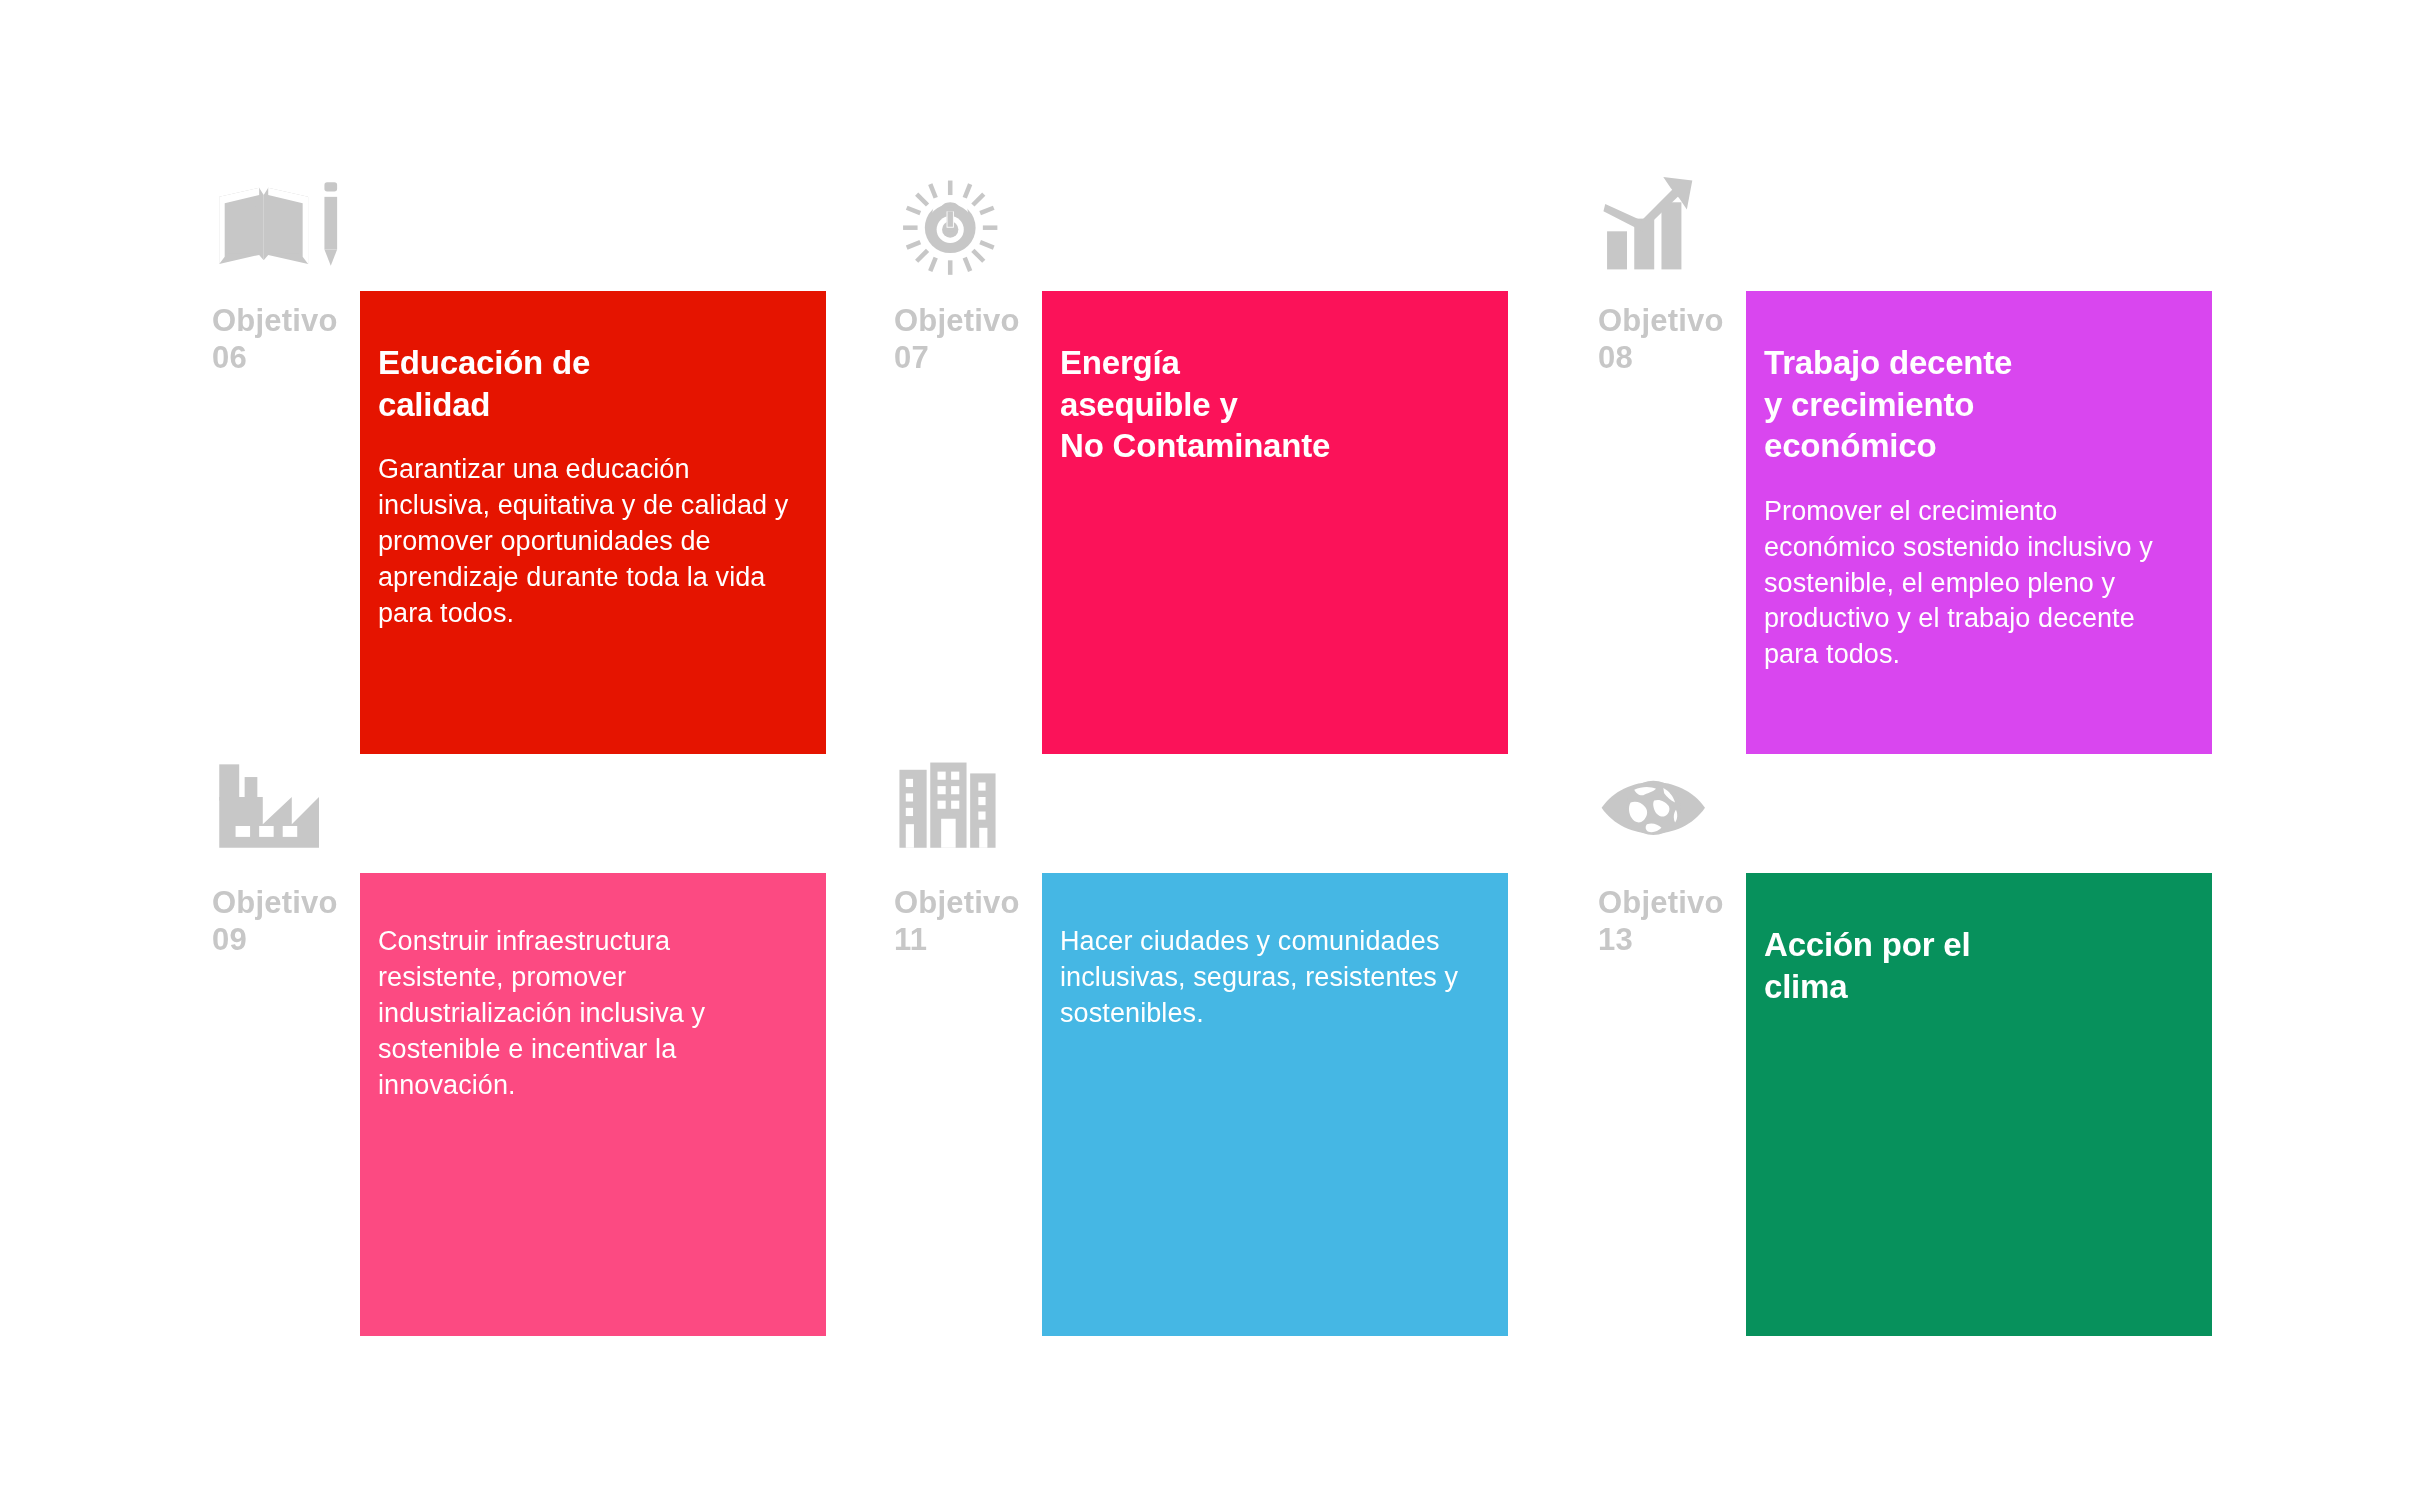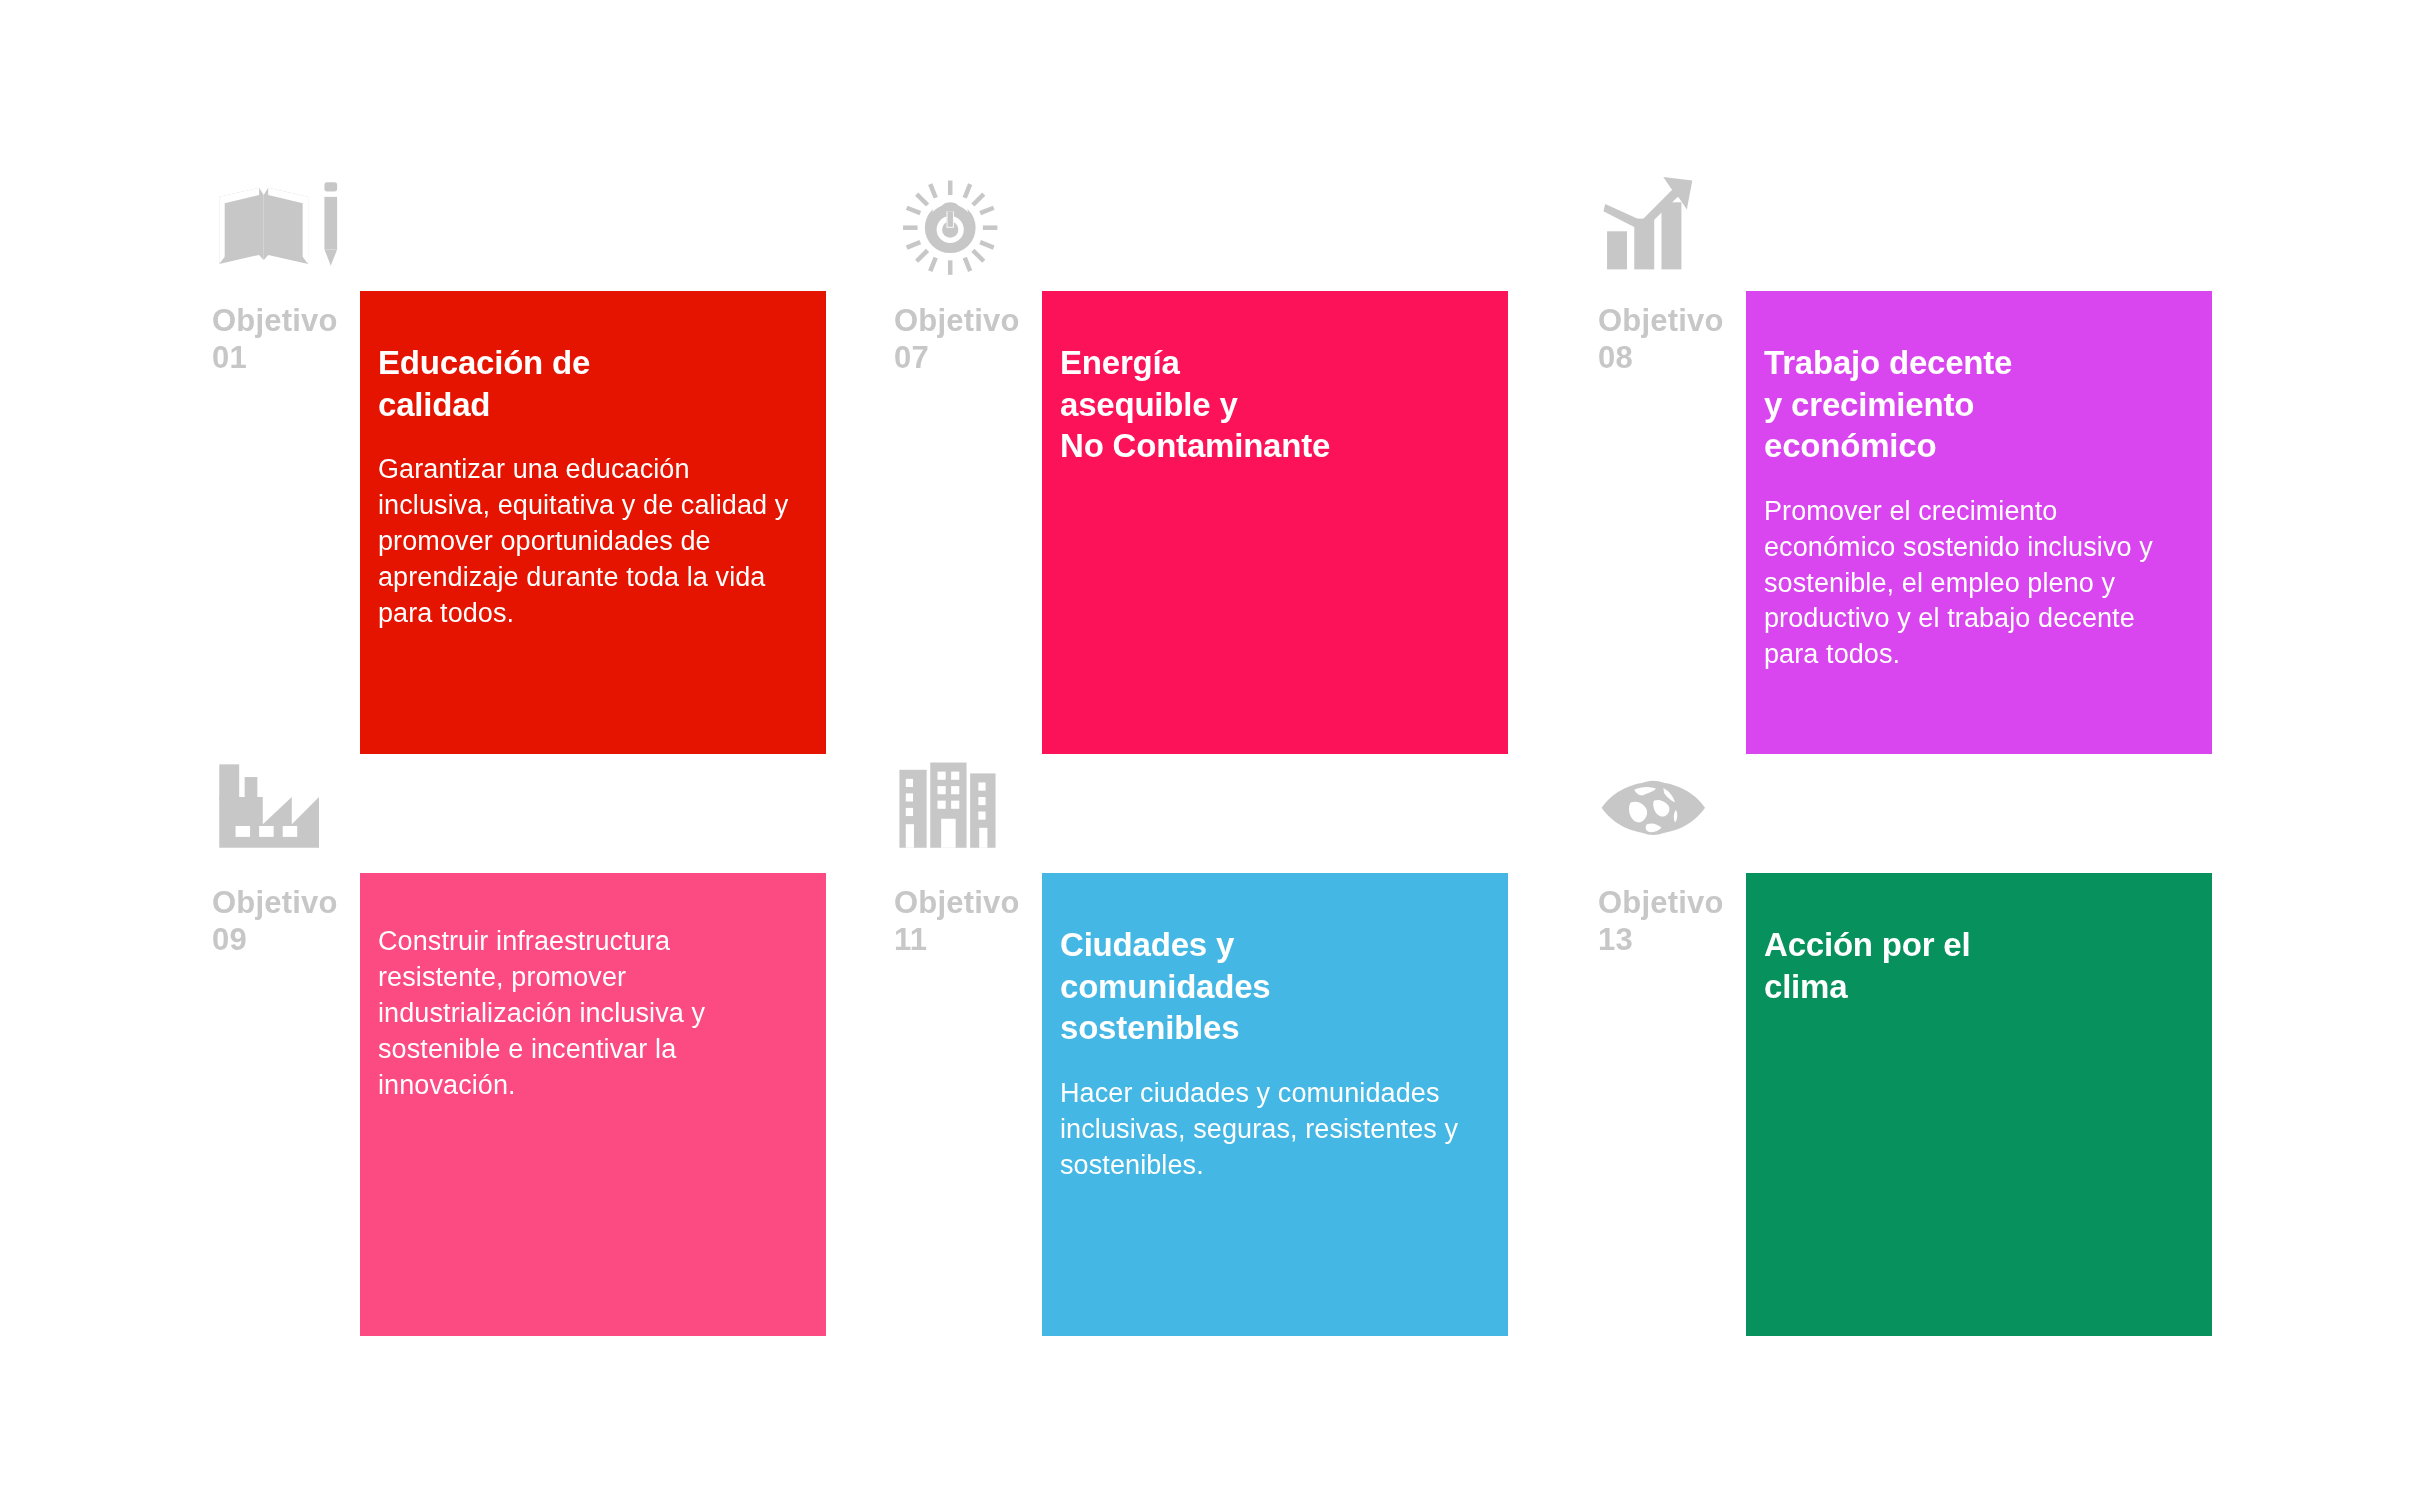--- a/index.html
+++ b/index.html
@@ -121,21 +121,21 @@
           <path d="M106 24 L62 14 L62 22 L100 31 L100 90 L106 98 Z" fill="#ffffff"></path>
           <rect x="18" y="35" width="30" height="52" fill="#c7c7c7"></rect>
           <rect x="66" y="35" width="30" height="52" fill="#c7c7c7"></rect>
           <rect x="124" y="8" width="14" height="10" rx="3"></rect>
           <rect x="124" y="24" width="14" height="58"></rect>
           <path d="M124 82 L138 82 L131 100 Z"></path>
         </svg>
       </div>
       <div class="goal-label">
         <span>Objetivo</span>
-        <span class="num">01</span>
+        <span class="num">06</span>
       </div>
     </div>
     <div class="card" style="background:#e51400;">
       <h2 class="card-title">Educación de
 calidad</h2>
       <p class="card-body">Garantizar una educación inclusiva, equitativa y de calidad y promover oportunidades de aprendizaje durante toda la vida para todos.</p>
     </div>
   </div>
 
   <div class="goal goal-c1 goal-r0">
@@ -264,23 +264,20 @@
             <rect x="94" y="78" width="9" height="22"></rect>
           </g>
         </svg>
       </div>
       <div class="goal-label">
         <span>Objetivo</span>
         <span class="num">11</span>
       </div>
     </div>
     <div class="card" style="background:#45b7e4;">
-      <h2 class="card-title">Ciudades y
-comunidades
-sostenibles</h2>
       <p class="card-body">Hacer ciudades y comunidades inclusivas, seguras, resistentes y sostenibles.</p>
     </div>
   </div>
 
   <div class="goal goal-c2 goal-r1">
     <div class="goal-meta">
       <div class="goal-icon">
         <svg viewBox="0 0 150 120" xmlns="http://www.w3.org/2000/svg">
           <path d="M4 56 C30 18 92 18 118 56 C92 94 30 94 4 56 Z" fill="#c7c7c7"></path>
           <circle cx="61" cy="56" r="30" fill="#c7c7c7"></circle>

